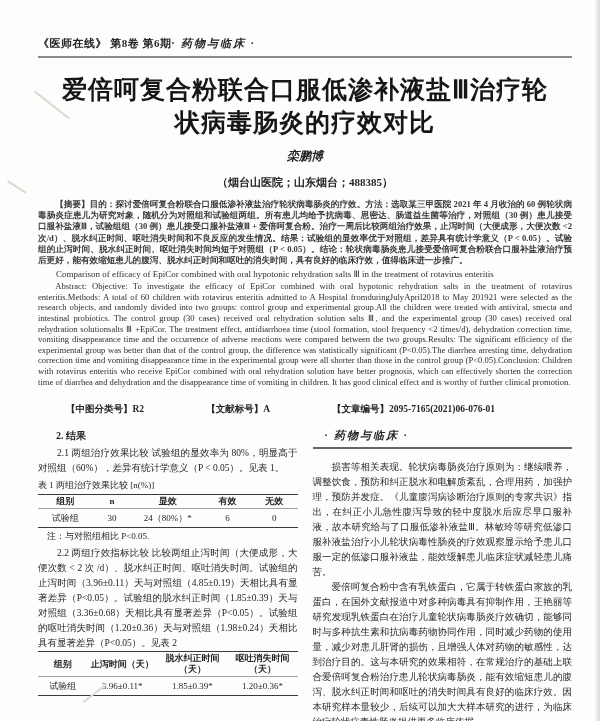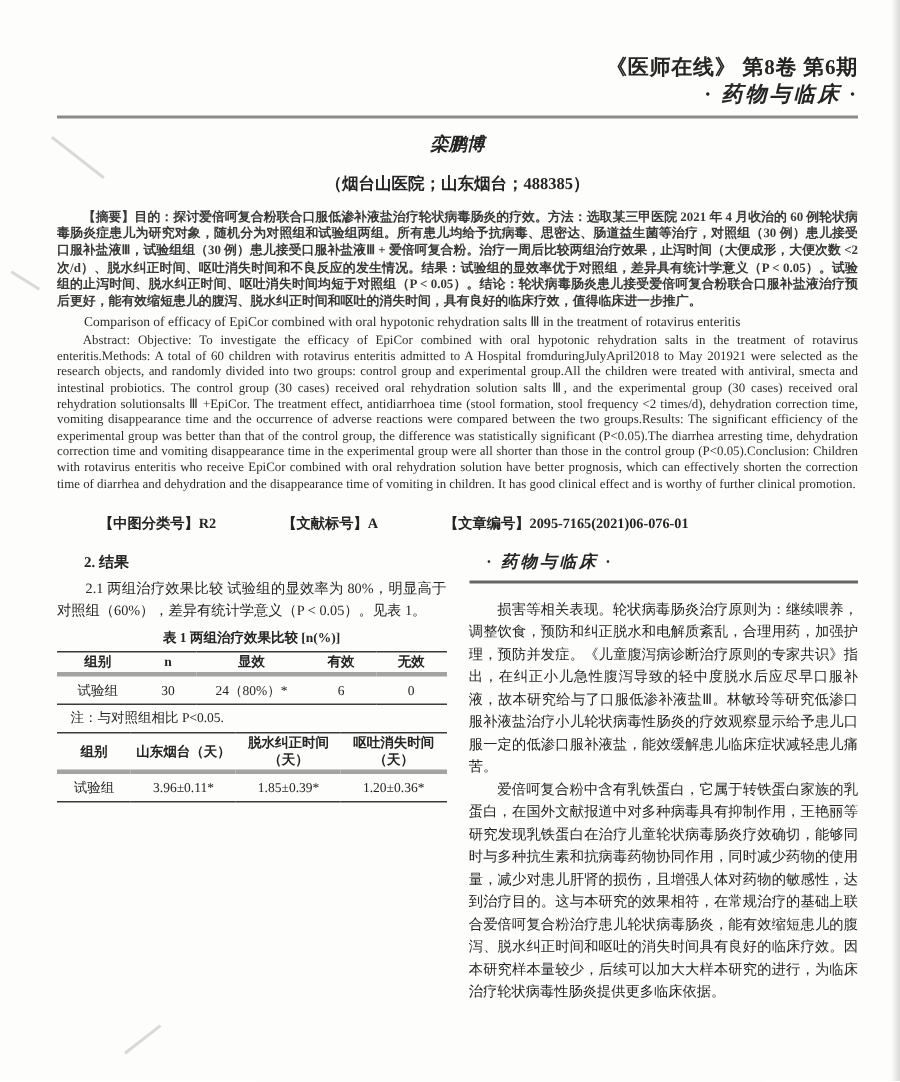--- a/index.html
+++ b/index.html
@@ -17,51 +17,51 @@
     content:"";position:absolute;top:0;right:0;bottom:0;width:6px;
     background:linear-gradient(to right, rgba(0,0,0,0), rgba(0,0,0,0.14));
     pointer-events:none;
   }
   
   .crease{position:absolute;background:#d9d9d6;height:1.5px;pointer-events:none;}
   .crease.c1{left:30px;top:104px;width:44px;transform:rotate(38deg);}
   .crease.c2{left:6px;top:186px;width:22px;transform:rotate(32deg);}
   .crease.c3{left:80px;top:692px;width:30px;transform:rotate(-38deg);}
 
-  .jheader{display:flex;justify-content:space-between;align-items:flex-end;
-    font-size:14px;font-weight:bold;letter-spacing:.5px;flex-direction:column;}
+  .jheader{display:flex;align-items:flex-end;
+    font-size:11px;font-weight:bold;letter-spacing:.5px;}
   .cal{font-style:italic;font-weight:bold;letter-spacing:2px;}
   .hrule{height:2px;background:#8b8b8b;margin-top:5px;}
 
   h1.title{
     font-size:25px;font-weight:bold;text-align:center;
     line-height:33px;margin:15px 18px 0 18px;letter-spacing:1px;color:#161616;
   }
   .author{text-align:center;font-size:12px;font-weight:bold;font-style:italic;margin-top:9px;}
   .affil{text-align:center;font-size:11px;font-weight:bold;margin-top:10px;}
 
   .abstract-cn{
     font-size:8.6px;line-height:11.2px;text-align:justify;
     text-indent:2em;margin:9px 0 0 0;color:#3a3a3a;font-weight:600;
   }
   .en-title{font-size:9px;margin:3px 0 0 0;text-indent:2em;color:#2e2e2e;}
   .abstract-en{
     font-size:8.6px;line-height:10.6px;text-align:justify;
     text-indent:2em;margin:2px 0 16px 0;color:#2e2e2e;
   }
-  .class-line{display:flex;gap:44px;font-size:9.5px;font-weight:bold;margin:10px 0 0 28px;}
+  .class-line{display:flex;gap:62px;font-size:9.5px;font-weight:bold;margin:10px 0 0 28px;}
 
   .columns{display:flex;gap:15px;margin-top:12px;}
   .col{width:50%;font-size:9.5px;line-height:15px;}
   .col h2{font-size:10px;font-weight:bold;margin:0 0 3px 18px;}
   .body-p{margin:0;text-indent:2em;text-align:justify;}
-  .tcap{text-align:center;font-size:9px;font-weight:700;margin:2px 0 1px 0;}
+  .tcap{font-size:9px;font-weight:400;margin:2px 0 1px 0;}
   table.three{width:100%;border-collapse:collapse;font-size:9px;
     border-top:1.5px solid #3a3a3a;border-bottom:1.5px solid #3a3a3a;margin:0;}
-  table.three th{font-weight:600;border-bottom:3px solid #a3a3a3;padding:1px 0;text-align:center;line-height:11px;}
+  table.three th{font-weight:600;border-bottom:1px solid #a3a3a3;padding:1px 0;text-align:center;line-height:11px;}
   table.three td{text-align:center;padding:1.5px 0;}
   .note{margin:1px 0 2px 0;font-size:9px;text-indent:1em;}
 
   .rcol-tag{font-size:11px;padding-left:12px;}
   .hrule2{height:2px;background:#666;margin:4px 0 0 0;}
   .rcol .body-p{margin-top:0;}
   .rcol .lead{margin-top:11px;}
 </style>
 </head>
 <body>
@@ -70,20 +70,21 @@
   <div class="crease c1"></div>
   <div class="crease c2"></div>
   <div class="crease c3"></div>
 
   <div class="jheader">
     <span>《医师在线》 第8卷 第6期</span>
     <span class="cal">· 药物与临床 ·</span>
   </div>
   <div class="hrule"></div>
 
+  <h1 class="title">爱倍呵复合粉联合口服低渗补液盐Ⅲ治疗轮状病毒肠炎的疗效对比</h1>
   <div class="author">栾鹏博</div>
   <div class="affil">（烟台山医院；山东烟台；488385）</div>
 
   <p class="abstract-cn">【摘要】目的：探讨爱倍呵复合粉联合口服低渗补液盐治疗轮状病毒肠炎的疗效。方法：选取某三甲医院 2021 年 4 月收治的 60 例轮状病毒肠炎症患儿为研究对象，随机分为对照组和试验组两组。所有患儿均给予抗病毒、思密达、肠道益生菌等治疗，对照组（30 例）患儿接受口服补盐液Ⅲ，试验组组（30 例）患儿接受口服补盐液Ⅲ + 爱倍呵复合粉。治疗一周后比较两组治疗效果，止泻时间（大便成形，大便次数 &lt;2 次/d）、脱水纠正时间、呕吐消失时间和不良反应的发生情况。结果：试验组的显效率优于对照组，差异具有统计学意义（P &lt; 0.05）。试验组的止泻时间、脱水纠正时间、呕吐消失时间均短于对照组（P &lt; 0.05）。结论：轮状病毒肠炎患儿接受爱倍呵复合粉联合口服补盐液治疗预后更好，能有效缩短患儿的腹泻、脱水纠正时间和呕吐的消失时间，具有良好的临床疗效，值得临床进一步推广。</p>
   <p class="en-title">Comparison of efficacy of EpiCor combined with oral hypotonic rehydration salts Ⅲ in the treatment of rotavirus enteritis</p>
   <p class="abstract-en">Abstract: Objective: To investigate the efficacy of EpiCor combined with oral hypotonic rehydration salts in the treatment of rotavirus enteritis.Methods: A total of 60 children with rotavirus enteritis admitted to A  Hospital fromduringJulyApril2018 to May 201921 were selected as the research objects, and randomly divided into two groups: control group and experimental group.All the children were treated with antiviral, smecta and intestinal probiotics. The control group (30 cases) received oral rehydration solution salts Ⅲ, and the experimental group (30 cases) received oral rehydration solutionsalts Ⅲ +EpiCor. The treatment effect, antidiarrhoea time (stool formation, stool frequency &lt;2 times/d), dehydration correction time, vomiting disappearance time and the occurrence of adverse reactions were compared between the two groups.Results: The significant efficiency of the experimental group was better than that of the control group, the difference was statistically significant (P&lt;0.05).The diarrhea arresting time, dehydration correction time and vomiting disappearance time in the experimental group were all shorter than those in the control group (P&lt;0.05).Conclusion: Children with rotavirus enteritis who receive EpiCor combined with oral rehydration solution have better prognosis, which can effectively shorten the correction time of diarrhea and dehydration and the disappearance time of vomiting in children. It has good clinical effect and is worthy of further clinical promotion.</p>
 
   <div class="class-line">
     <span>【中图分类号】R2</span>
     <span>【文献标号】A</span>
@@ -112,26 +113,27 @@
             <td>试验组</td>
             <td>30</td>
             <td>24（80%）*</td>
             <td>6</td>
             <td>0</td>
           </tr>
         </tbody>
       </table>
       <p class="note">注：与对照组相比 P&lt;0.05.</p>
 
+      <p class="body-p">2.2 两组疗效指标比较 比较两组止泻时间（大便成形，大便次数 &lt; 2 次 /d）、脱水纠正时间、呕吐消失时间。试验组的止泻时间（3.96±0.11）天与对照组（4.85±0.19）天相比具有显著差异（P&lt;0.05）。试验组的脱水纠正时间（1.85±0.39）天与对照组（3.36±0.68）天相比具有显著差异（P&lt;0.05）。试验组的呕吐消失时间（1.20±0.36）天与对照组（1.98±0.24）天相比具有显著差异（P&lt;0.05）。见表 2</p>
 
       <table class="three">
         <thead>
           <tr>
             <th style="width:19%">组别</th>
-            <th style="width:27%">山东烟台（天）</th>
+            <th style="width:27%">止泻时间（天）</th>
             <th style="width:27%">脱水纠正时间（天）</th>
             <th style="width:27%">呕吐消失时间（天）</th>
           </tr>
         </thead>
         <tbody>
           <tr>
             <td>试验组</td>
             <td>3.96±0.11*</td>
             <td>1.85±0.39*</td>
             <td>1.20±0.36*</td>

